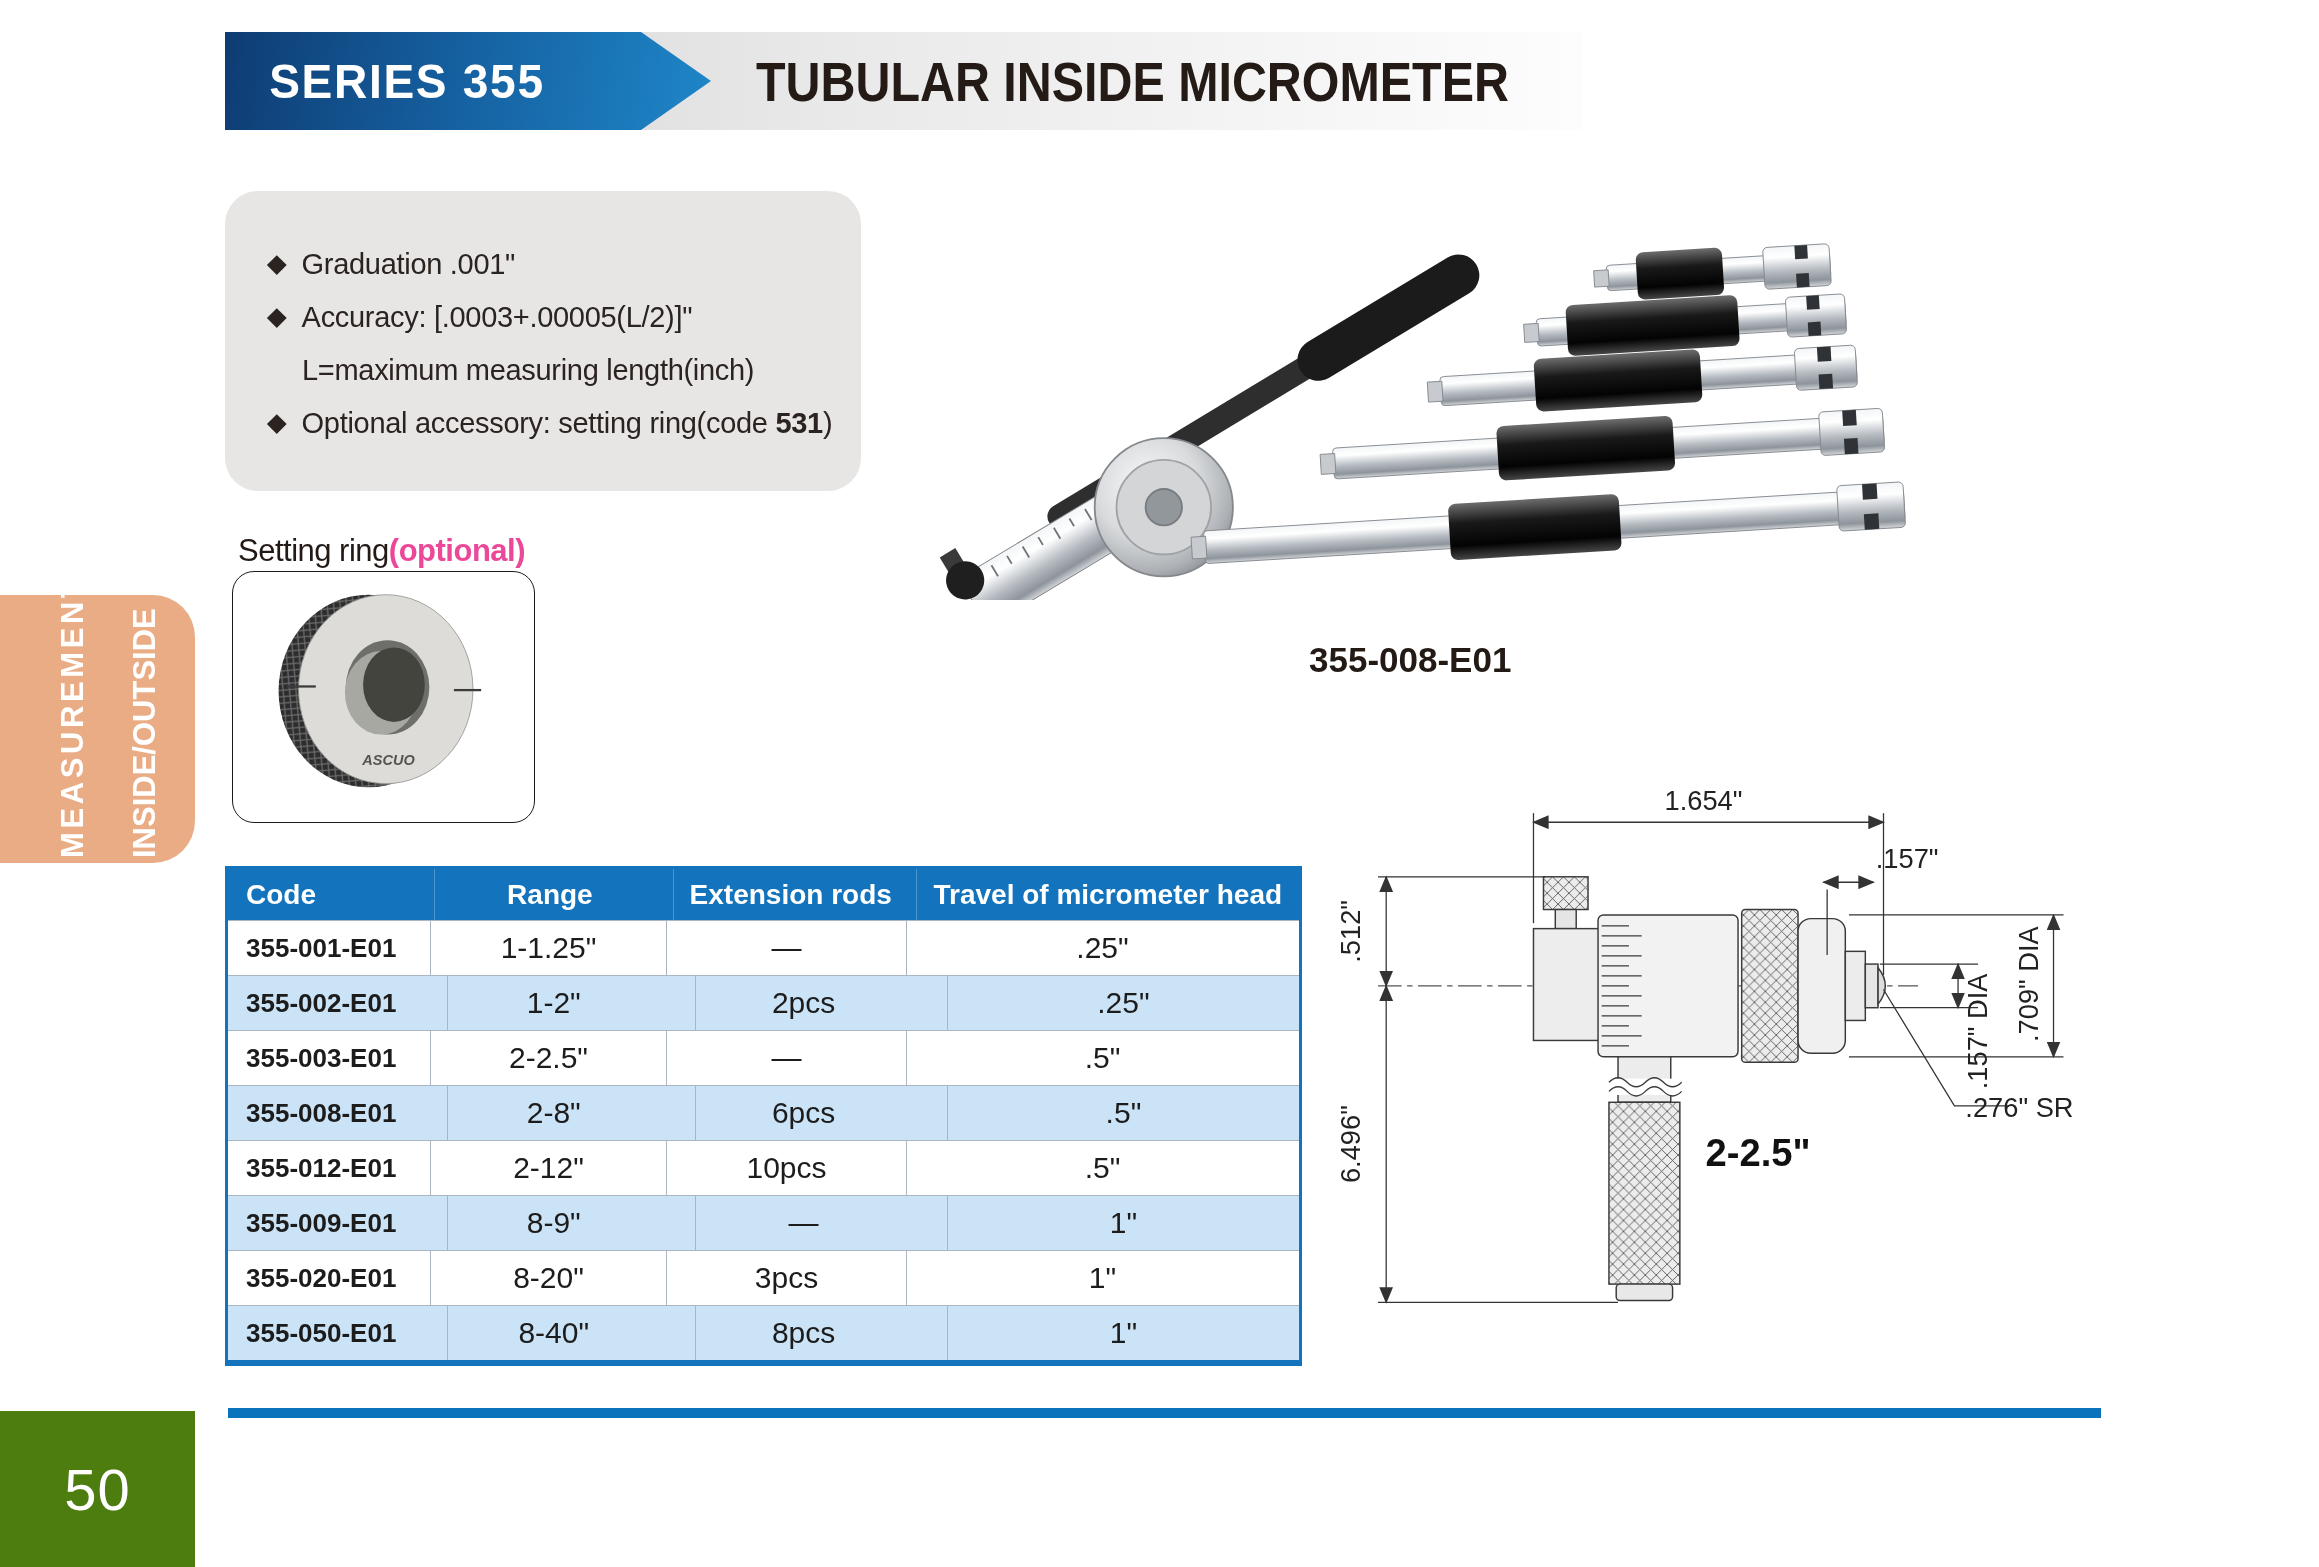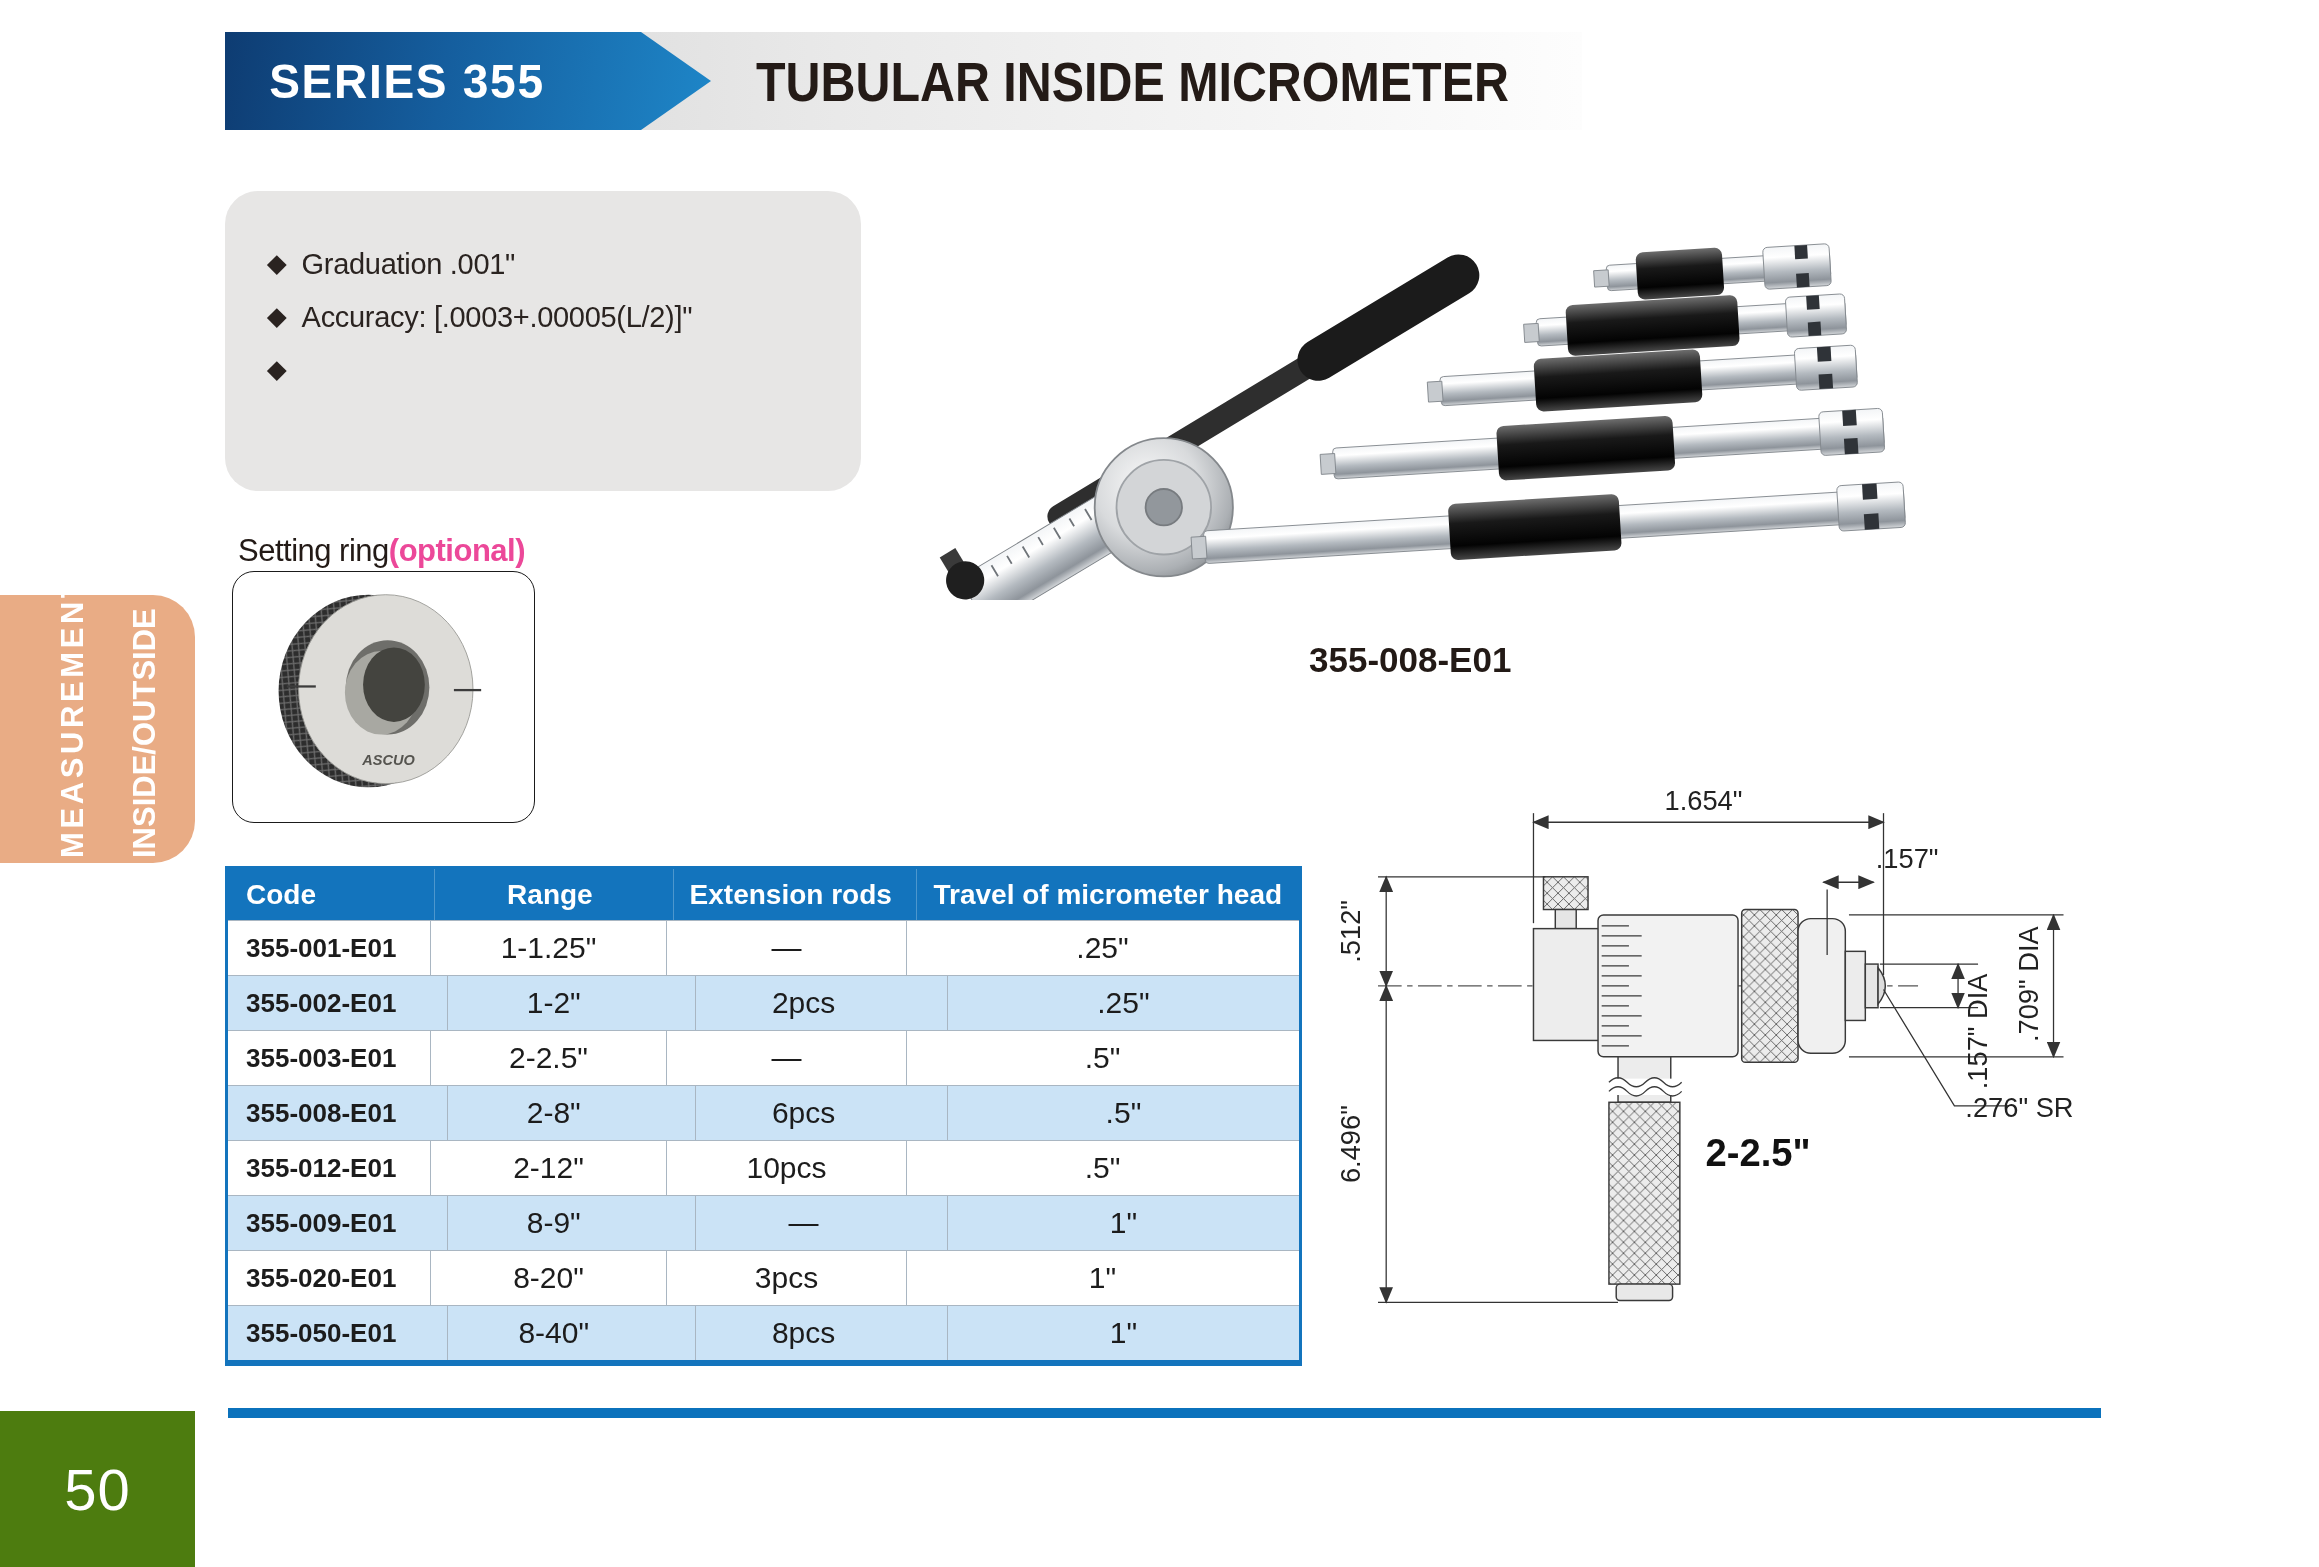--- a/index.html
+++ b/index.html
@@ -80,22 +80,26 @@
 
 <div class="feature-box">
   <div class="feature-line">
     <span class="diamond"></span>
     <span>Graduation .001"</span>
   </div>
   <div class="feature-line">
     <span class="diamond"></span>
     <span>Accuracy: [.0003+.00005(L/2)]"</span>
   </div>
+  <div class="feature-line indent">
+    <span>L=maximum measuring length(inch)</span>
+  </div>
   <div class="feature-line">
     <span class="diamond"></span>
+    <span><span>Optional accessory: setting ring(code </span><span class="bold">531</span><span>)</span></span>
   </div>
 </div>
 
 <div class="ring-label">
   <span>Setting ring</span><span class="opt">(optional)</span>
 </div>
 <div class="ring-box">
   <svg width="299" height="248" viewBox="0 0 329 273">
     <defs>
       <pattern id="ringknurl" width="10" height="10" patternUnits="userSpaceOnUse" patternTransform="rotate(40)">

